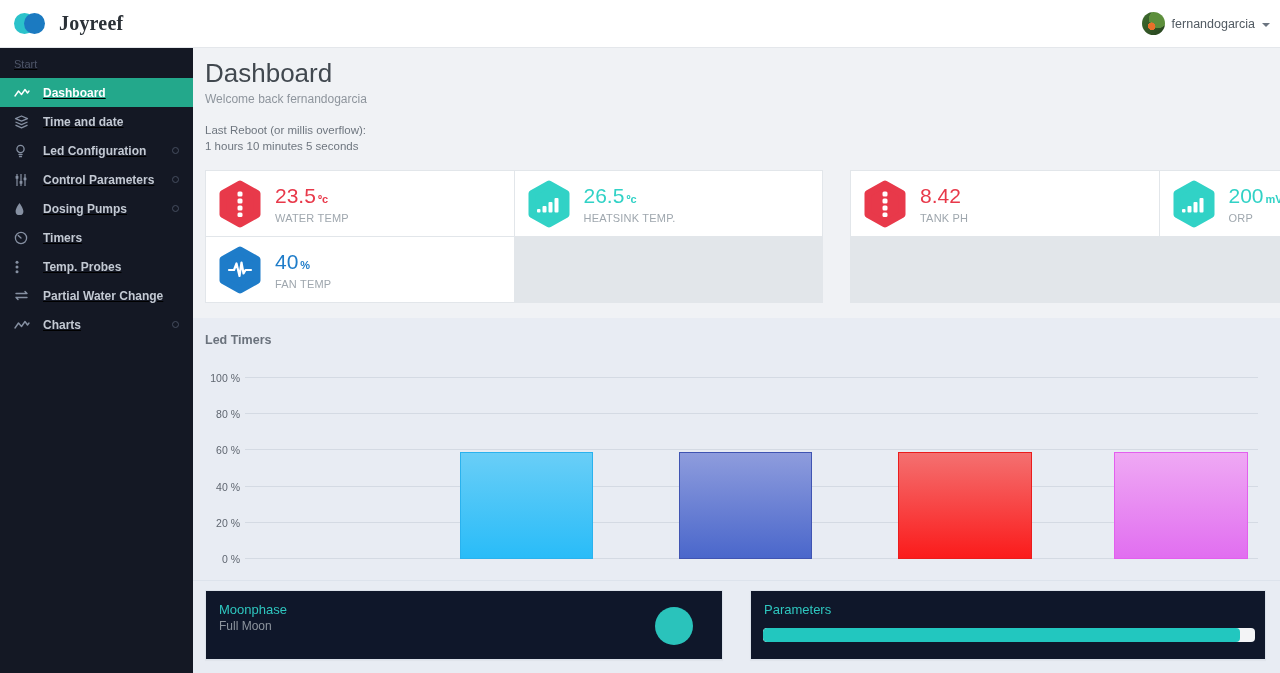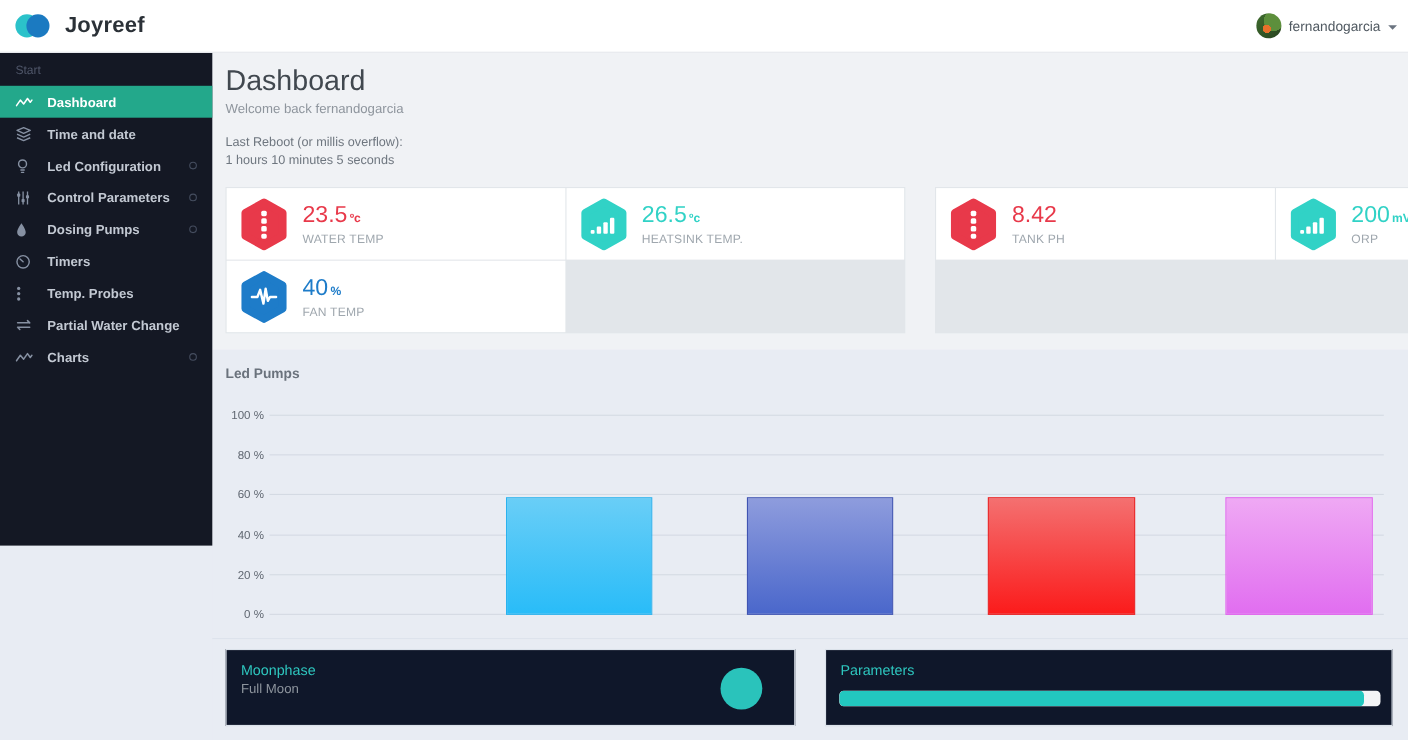--- a/index.html
+++ b/index.html
@@ -3,37 +3,37 @@
 <meta charset="utf-8">
 <style>
   * { margin:0; padding:0; box-sizing:border-box; }
   html,body { width:1280px; height:673px; }
   body { font-family:"Liberation Sans", sans-serif; background:#e8ecf3; overflow:hidden; }
   .app { position:relative; width:1280px; height:673px; }
 
   
   .topbar { position:absolute; left:0; top:0; width:1280px; height:48px; background:#ffffff;
             border-bottom:1px solid #e4e7eb; z-index:30; display:flex; align-items:center; }
-  .brand { display:flex; align-items:center; padding-left:14px; }
+  .brand { display:flex; align-items:center; padding-left:14px;font-family:Liberation Serif, serif; }
   .logo { position:relative; width:31px; height:21px; display:inline-block; }
   .logo i { position:absolute; top:0; width:21px; height:21px; border-radius:50%; }
   .logo .c1 { left:0; background:#2bc2ca; }
   .logo .c2 { left:10px; background:#1b7ac1; }
   .brand-text { margin-left:14px; font-size:20px; font-weight:700; color:#2b3137; letter-spacing:.2px; }
   .user-menu { margin-left:auto; display:flex; align-items:center; gap:7px; padding-right:10px; cursor:pointer; }
   .avatar { width:23px; height:23px; border-radius:50%;
             background:radial-gradient(circle at 42% 62%, #e8702a 0 19%, transparent 20%),
                        radial-gradient(circle at 70% 30%, #5d8f3c 0 40%, transparent 41%),
                        linear-gradient(135deg,#3f6d2e,#27421f); }
   .user-name { font-size:12.5px; color:#515a62; }
   .caret { width:0; height:0; border-left:4px solid transparent; border-right:4px solid transparent;
            border-top:4px solid #6b7480; margin-top:2px; }
 
   
-  .sidebar { position:absolute; left:0; top:48px; width:193px; height:448px; background:#141824; z-index:20; }
+  .sidebar { position:absolute; left:0; top:48px; width:193px; height:625px; background:#141824; z-index:20;text-decoration:underline; }
   .side-label { padding:10px 14px 8px; font-size:11px; color:#4e5568; }
   .side-item { height:29px; display:flex; align-items:center; padding:0 14px; cursor:pointer;
                color:#c3c9d3; font-size:12px; font-weight:700; }
   .side-item .sicon { width:17px; margin-right:12px; color:#8690a2; display:flex; align-items:center; }
   .side-item.active { background:#23a88b; color:#ffffff; }
   .side-item.active .sicon { color:#ffffff; }
   .expand-dot { margin-left:auto; width:7px; height:7px; border:1px solid #454d5f; border-radius:50%; }
 
   
   .main-upper { position:absolute; left:193px; top:48px; width:1087px; height:270px; background:#f0f2f5; }
@@ -303,21 +303,21 @@
             <div class="tile-value c-teal"><span>200</span><small>mV</small></div>
             <div class="tile-label">ORP</div>
           </div>
         </div>
 
       </div>
     </div>
   </section>
 
   <section class="chart-section">
-    <div class="chart-title">Led Pumps</div>
+    <div class="chart-title">Led Timers</div>
     <div class="yaxis">
         <div class="ytick" style="bottom: 0%;">0 %</div>
         <div class="ytick" style="bottom: 20%;">20 %</div>
         <div class="ytick" style="bottom: 40%;">40 %</div>
         <div class="ytick" style="bottom: 60%;">60 %</div>
         <div class="ytick" style="bottom: 80%;">80 %</div>
         <div class="ytick" style="bottom: 100%;">100 %</div>
       </div>
     <div class="plot">
         <div class="gridline" style="bottom: 0%;"></div>

